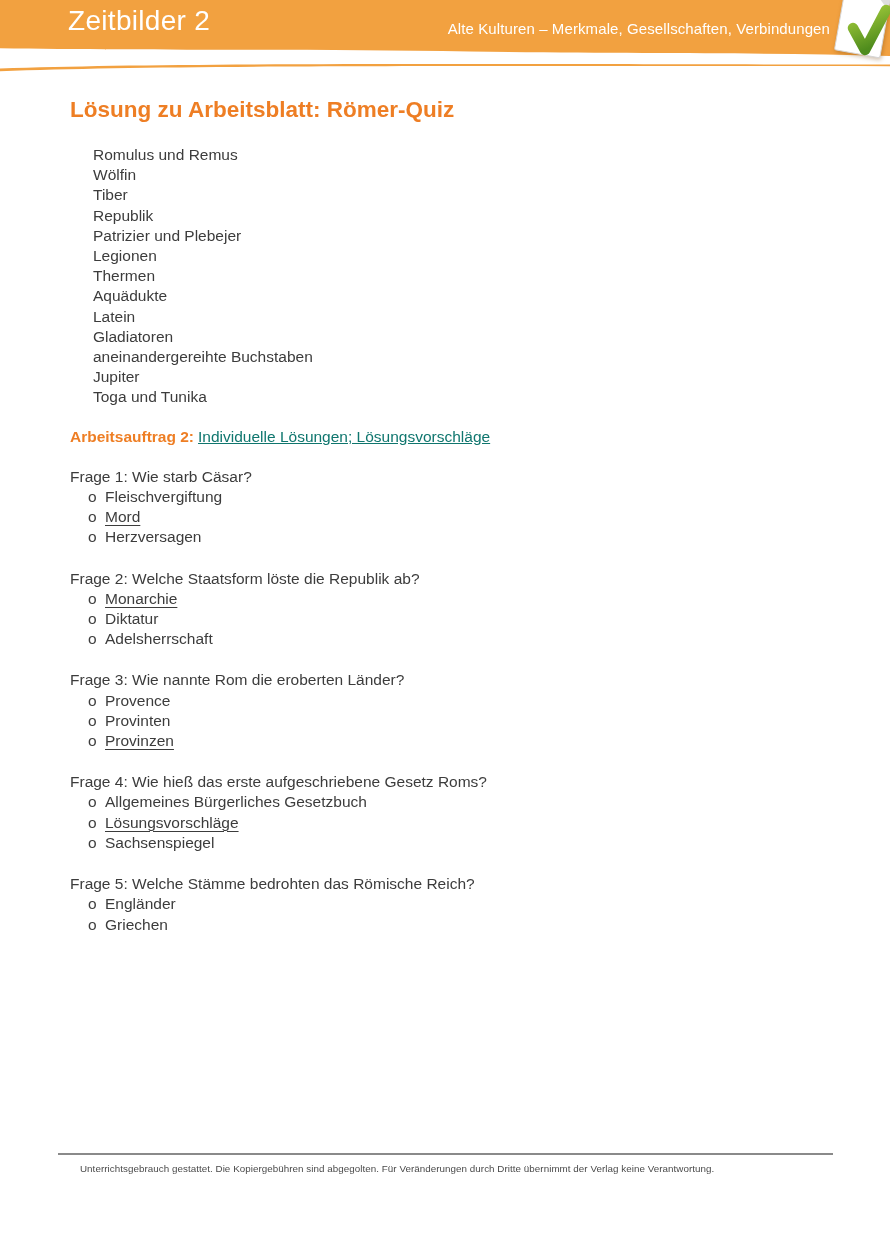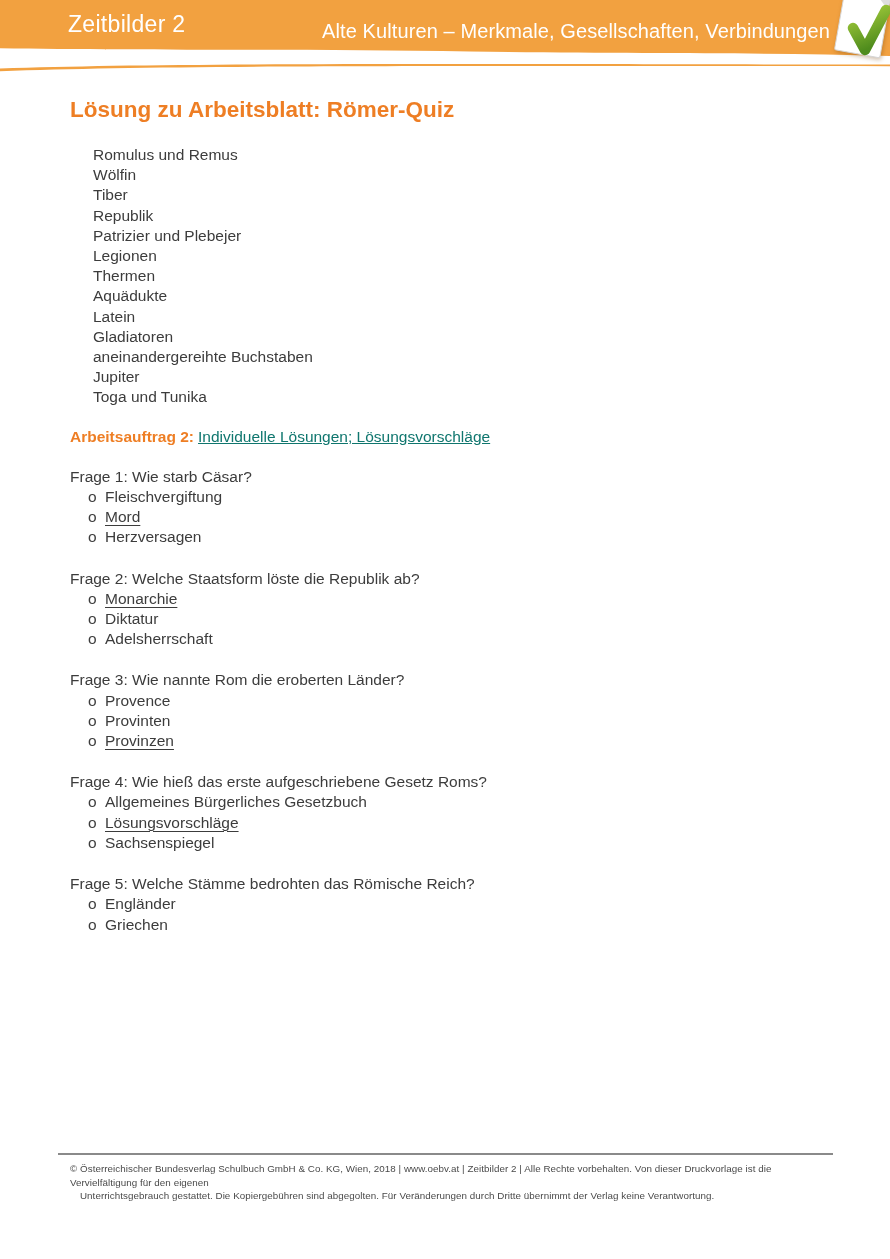--- a/index.html
+++ b/index.html
@@ -7,26 +7,26 @@
     width:890px; height:1259px; position:relative; overflow:hidden;
     background:#ffffff;
     font-family:"Liberation Sans", sans-serif;
     -webkit-font-smoothing:antialiased;
   }
   .page { position:absolute; inset:0; }
 
   
   .header-art { position:absolute; top:0; left:0; z-index:1; }
   .header-book-title {
-    position:absolute; left:68px; top:11px; z-index:2;
-    font-size:23px; font-weight:400; color:#ffffff; letter-spacing:.3px;
+    position:absolute; left:68px; top:5px; z-index:2;
+    font-size:28px; font-weight:400; color:#ffffff; letter-spacing:.3px;
   }
   .header-chapter {
     position:absolute; right:60px; top:20px; z-index:2;
-    font-size:20px; font-weight:400; color:#ffffff; letter-spacing:.1px;
+    font-size:15px; font-weight:400; color:#ffffff; letter-spacing:.1px;
   }
   .paper-icon {
     position:absolute; right:-3px; top:-4px; z-index:3;
     filter:drop-shadow(1px 2px 2px rgba(110,60,0,.32));
   }
 
   
   .content { position:absolute; left:70px; top:0; right:50px; z-index:0; }
   .page-title {
     margin:0; padding-top:96px;
@@ -140,18 +140,17 @@
           <div class="option-row"><span class="option-marker">o</span><span class="option-label">Engländer</span></div>
           <div class="option-row"><span class="option-marker">o</span><span class="option-label">Griechen</span></div>
         </div>
       </div>
 
   </div>
 
   <div class="footer">
     <div class="footer-rule"></div>
     <div class="footer-text">
-      <div class="l1">© Österreichischer Bundesverlag Schulbuch GmbH &amp; Co. KG, Wien, 2018 | www.oebv.at | Zeitbilder 2 | Alle Rechte vorbehalten. Von dieser Druckvorlage ist die Vervielfältigung für den eigenen</div>
       <div class="l2">Unterrichtsgebrauch gestattet. Die Kopiergebühren sind abgegolten. Für Veränderungen durch Dritte übernimmt der Verlag keine Verantwortung.</div>
     </div>
   </div>
 
 </div>
 
 </body></html>

